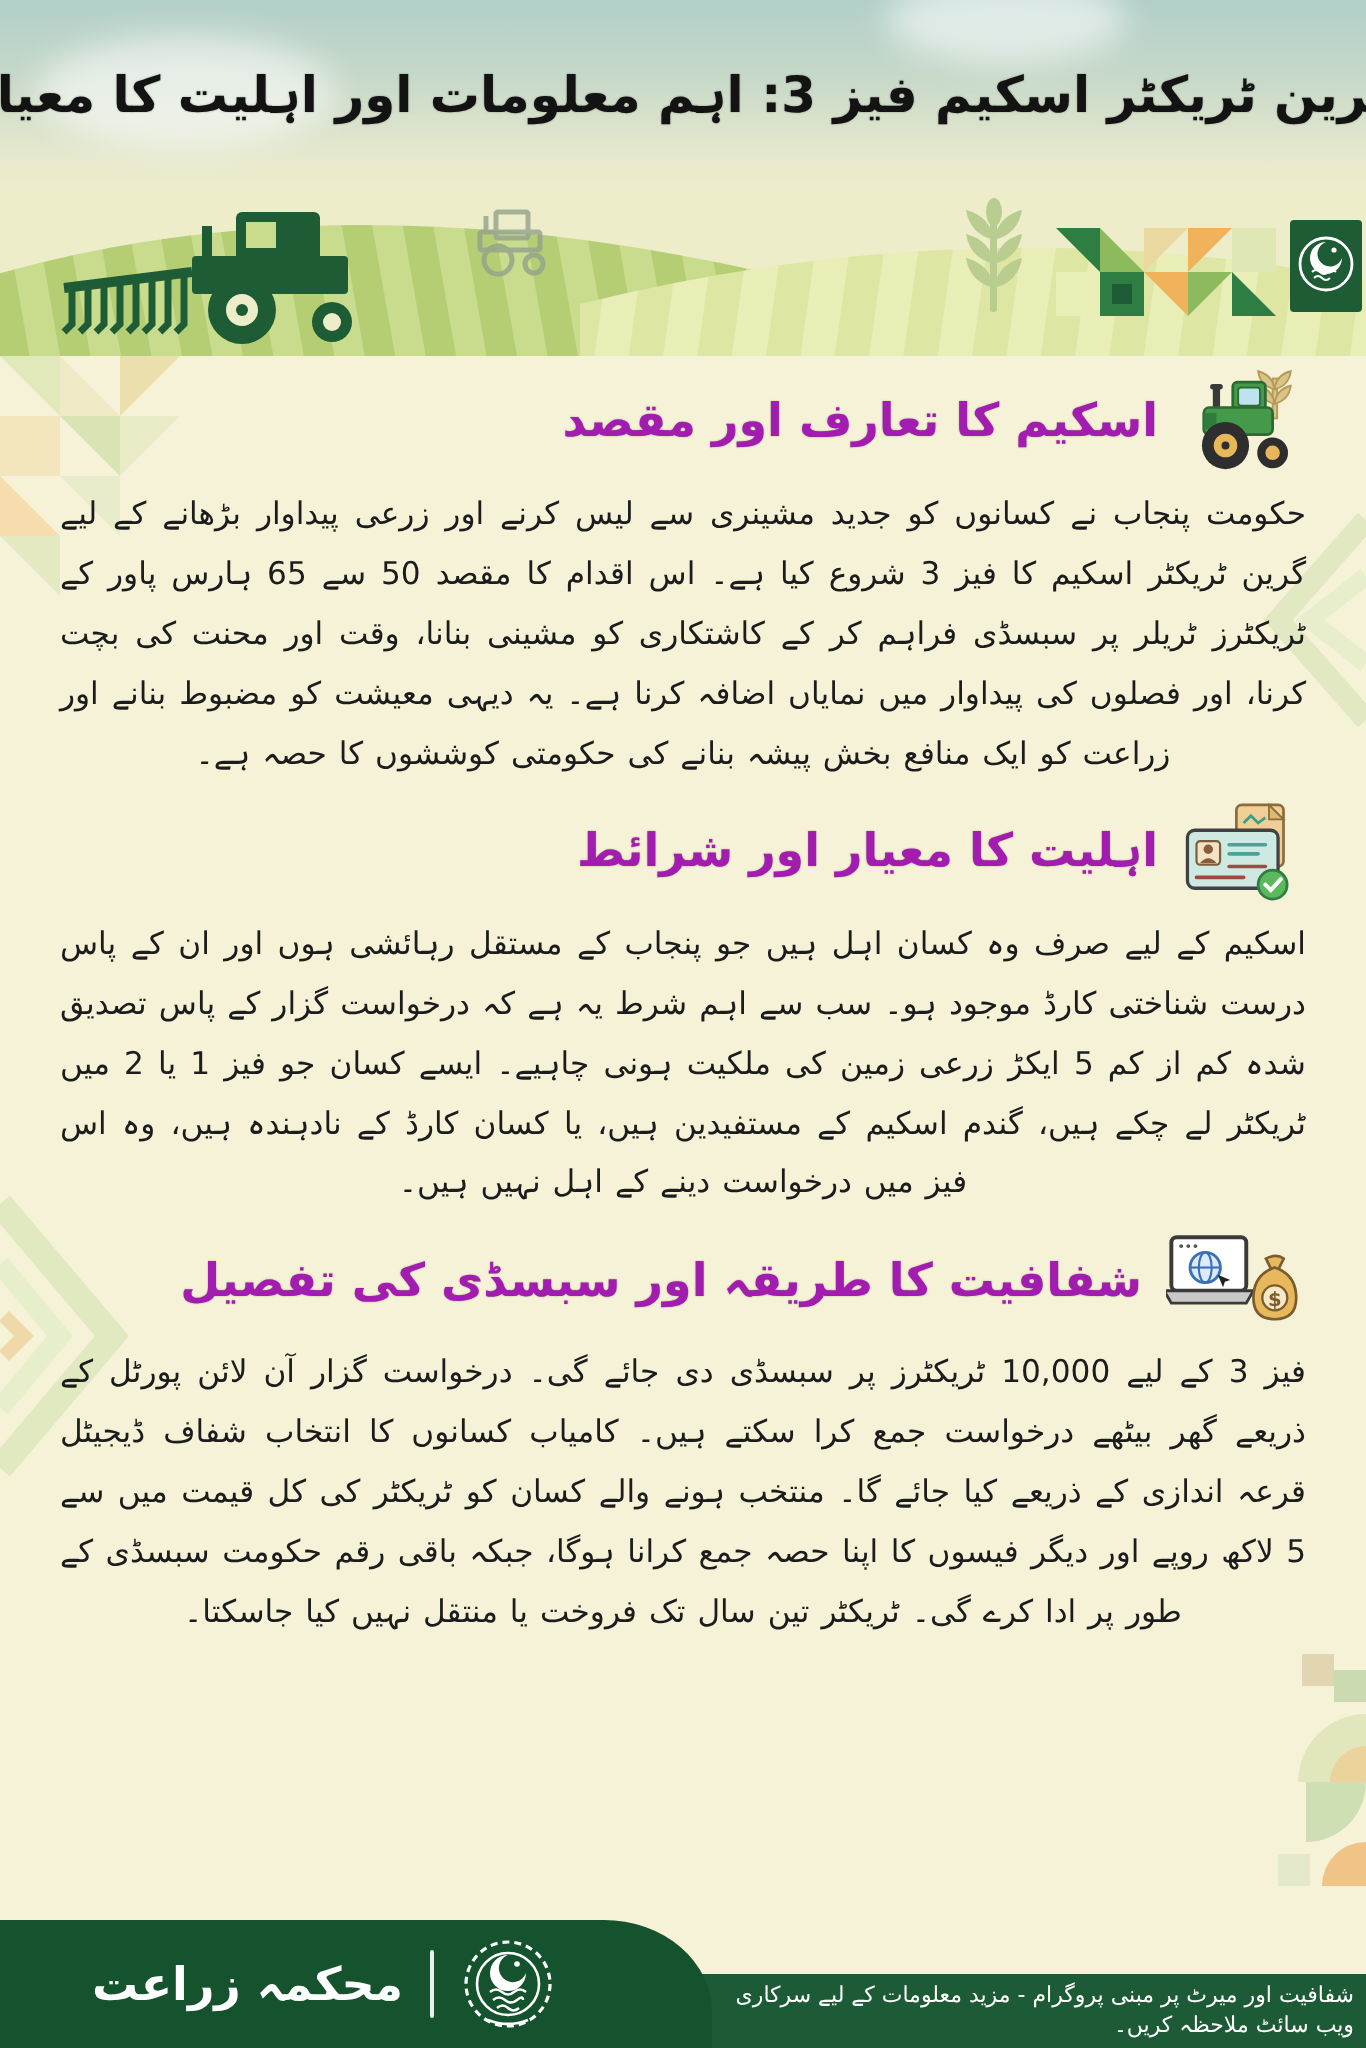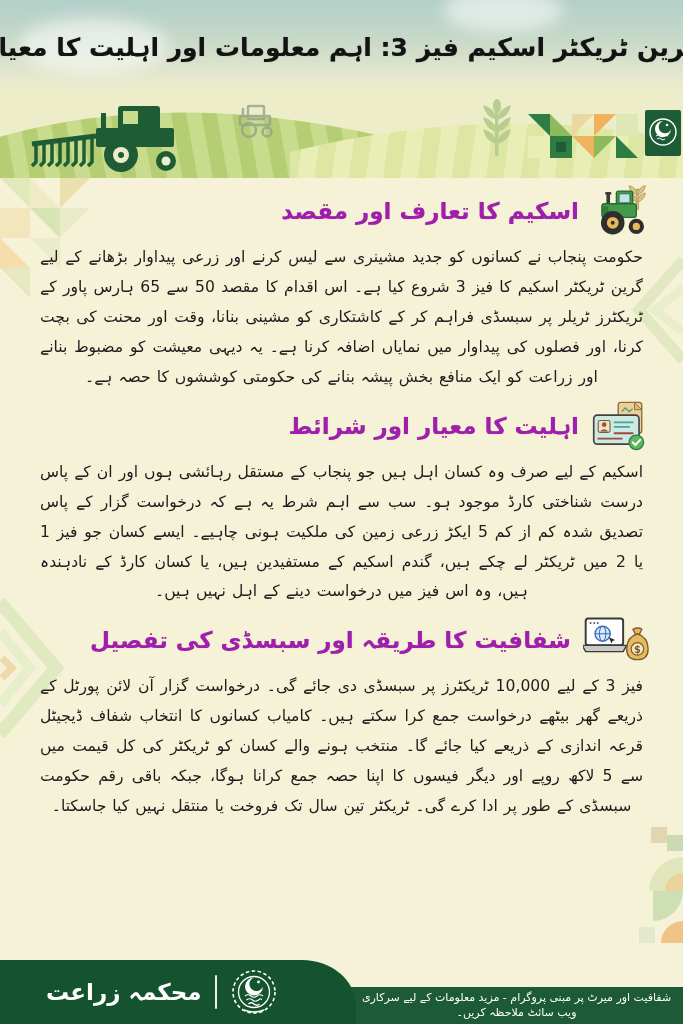--- a/index.html
+++ b/index.html
@@ -33,21 +33,21 @@
     padding:2px 34px 0; margin-top:4px;
   }
   .section-heading .h-icon { flex:0 0 auto; width:58px; height:54px; }
   .section-heading .h-text {
     font-size:23px; font-weight:bold; color:#a21caf; white-space:nowrap;
     text-shadow:0 0 1px rgba(0,0,0,.3);
   }
   .body-text {
     direction:rtl; text-align:justify; text-align-last:center;
     font-size:15.6px; line-height:1.92; color:#1c1c1c;
-    padding:5px 40px 0; word-spacing:1px;
+    padding:5px 30px 0; word-spacing:1px;
   }
   
   .deco { position:absolute; z-index:1; pointer-events:none; }
   .deco.top-left    { left:0;  top:178px; }
   .deco.left-mid    { left:0;  top:588px; }
   .deco.right-mid   { right:0; top:252px; }
   .deco.bottom-right{ right:0; bottom:62px; }
   
   .footer { position:absolute; left:0; right:0; bottom:0; height:66px; z-index:3; }
   .footer-strip {
@@ -59,21 +59,20 @@
     display:flex; align-items:center; gap:13px; padding-left:46px;
   }
   .dept-name { color:#ffffff; font-size:23px; font-weight:bold; direction:rtl; white-space:nowrap; }
   .footer-divider { width:2px; height:34px; background:#ffffff; opacity:.9; border-radius:1px; }
   .footer-note-wrap {
     position:absolute; left:356px; right:6px; bottom:0; height:37px;
     display:flex; align-items:center; justify-content:center;
   }
   .footer-note {
     direction:rtl; color:#ffffff; font-size:11px; line-height:1.35;
-    text-align:center;
   }
 </style>
 </head>
 <body>
 
 <div class="poster">
 
   <div class="header">
     <div class="cloud c1"></div>
     <div class="cloud c2"></div>

